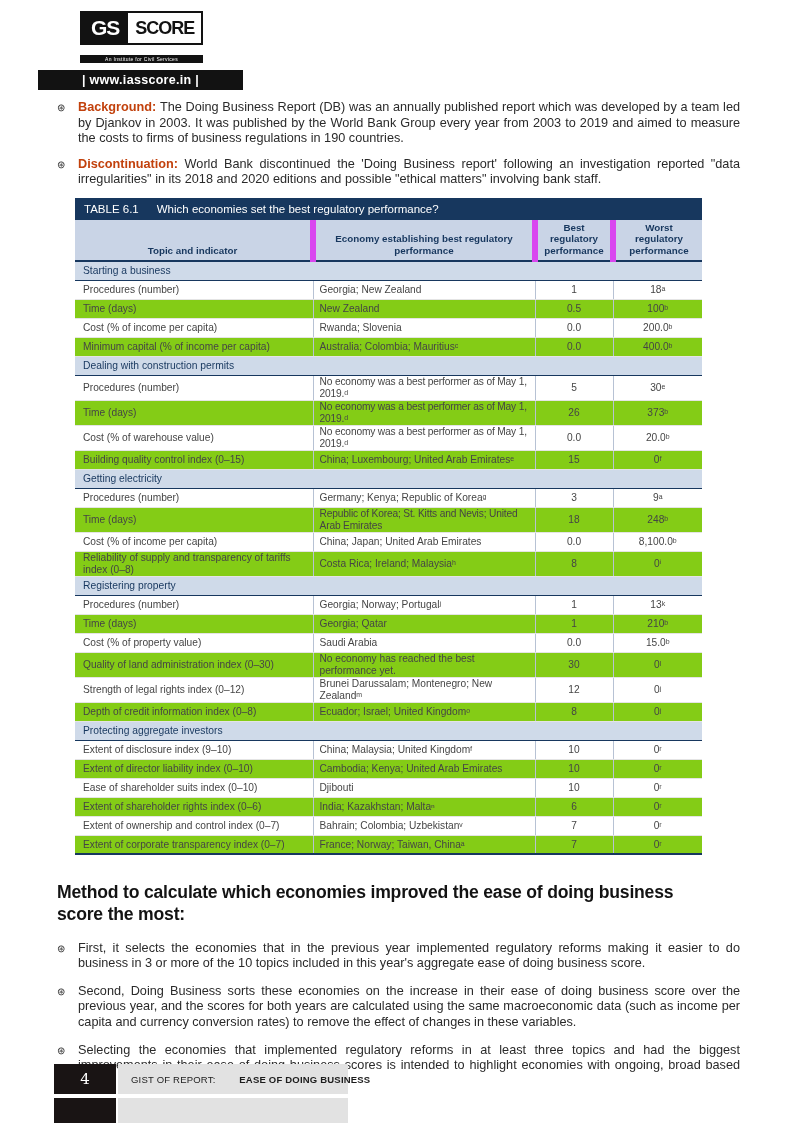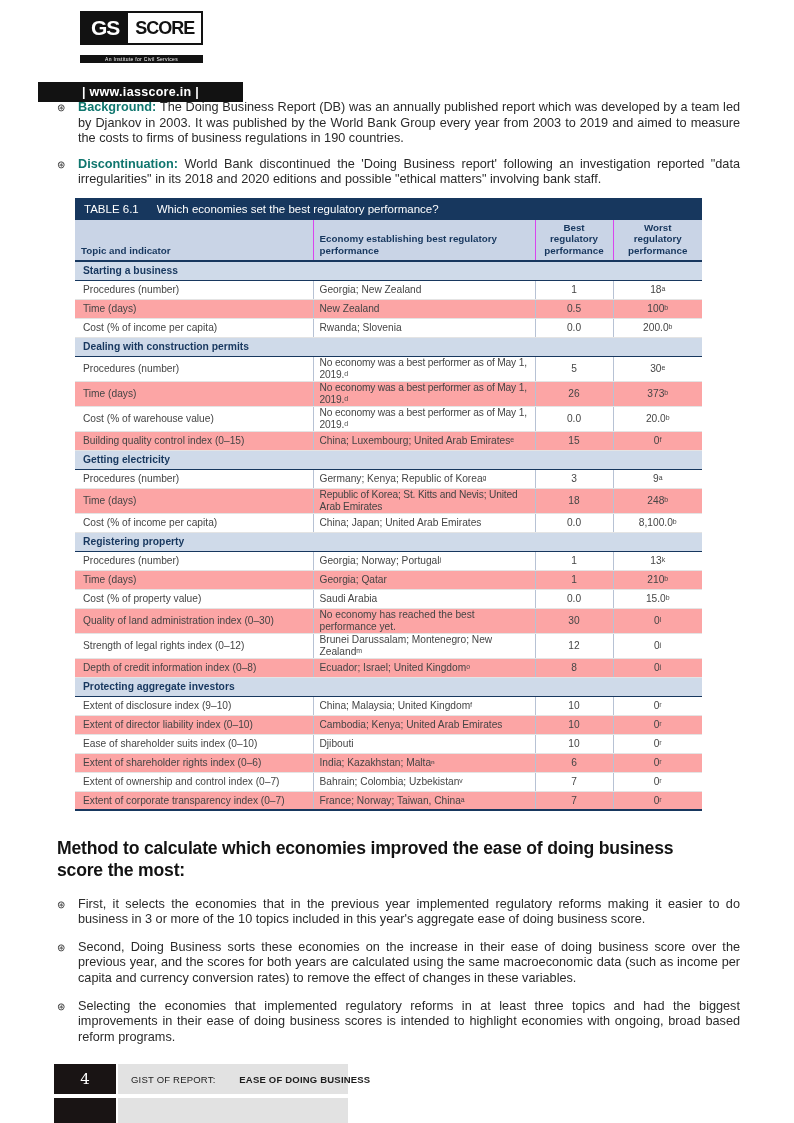--- a/index.html
+++ b/index.html
@@ -12,56 +12,56 @@
   
   .logo-box { position:absolute; left:80px; top:11px; width:123px; height:34px;
     border:2px solid #121212; box-sizing:border-box; display:flex; }
   .logo-gs { width:39%; background:#121212; color:#fff; font-weight:bold; font-size:21px;
     letter-spacing:-1px; display:flex; align-items:center; justify-content:center; }
   .logo-score { width:61%; background:#fff; color:#121212; font-weight:bold; font-size:18px;
     letter-spacing:-1px; display:flex; align-items:center; justify-content:center; }
   .logo-tagline { position:absolute; left:80px; top:55px; width:123px; height:8px;
     background:#121212; color:#fff; font-size:5px; letter-spacing:.3px; white-space:nowrap;
     display:flex; align-items:center; justify-content:center; overflow:hidden; }
-  .website-bar { position:absolute; left:38px; top:82px; width:205px; height:20px;
+  .website-bar { position:absolute; left:38px; top:70px; width:205px; height:20px;
     background:#121212; color:#fff; font-weight:bold; font-size:12.5px;
     display:flex; align-items:center; justify-content:center; letter-spacing:.3px; }
 
   
   .content { position:absolute; left:57px; top:100px; width:683px; }
   .bullets { display:flex; flex-direction:column; gap:10px; }
   .bullet { display:flex; }
   .bullet-glyph { flex:none; width:21px; font-size:10px; color:#2e2e2e; line-height:15.6px; }
   .bullet-body { flex:1; font-size:12.7px; line-height:15.6px; color:#2a2a2a; text-align:justify; }
-  .bullet-body b { color:#0f766e; }
+  .bullet-body b { color:#c2410c; }
 
   
   .table-wrap { margin:10px 0 0 18px; width:627px; }
   .title-bar { height:22px; background:#17375e; color:#fff; display:flex; align-items:center;
     padding-left:9px; box-sizing:border-box; font-size:11.5px; }
   .title-bar .tag { font-weight:normal; margin-right:18px; }
   table.reg { border-collapse:collapse; width:627px; table-layout:fixed;
     border-bottom:2px solid #17375e; }
   table.reg col.c1 { width:238px; } table.reg col.c2 { width:222px; }
   table.reg col.c3 { width:78px; }  table.reg col.c4 { width:89px; }
   table.reg th { background:#c9d4e6; color:#17375e; font-size:9.8px; font-weight:bold;
     height:30px; vertical-align:bottom; padding:2px 6px 4px 6px; box-sizing:border-box;
     border-bottom:2px solid #17375e; line-height:1.15; }
-  table.reg th.l { text-align:left; }
+  table.reg th.l { text-align:center; }
   table.reg th.c { text-align:center; }
-  table.reg th + th { border-left:1px solid #d946ef; }
-  tr.section td { background:#cfdae9; color:#17375e; font-weight:bold; font-size:10.3px;
+  table.reg th + th { border-left:6px solid #d946ef; }
+  tr.section td { background:#cfdae9; color:#17375e; font-weight:normal; font-size:10.3px;
     padding:3px 0 3px 8px; border-top:1px solid #17375e; border-bottom:1px solid #17375e;
     height:12px; line-height:12px; }
   tr.data td { font-size:10.2px; color:#454545; height:19px; line-height:12px;
     padding:0 6px; box-sizing:border-box; border-bottom:1px solid #e4e4e4; }
   tr.data td:first-child { padding-left:8px; }
   tr.data td + td { border-left:1px solid #b7c2d4; }
   tr.data td.num { text-align:center; }
-  tr.data.odd { background:#fca5a5;border-radius:9px; }
+  tr.data.odd { background:#84cc16;border-radius:9px; }
   td.cond { font-size:9.2px; letter-spacing:-.15px; }
 
   
   .method-heading { margin:26px 0 15px 0; width:640px; font-size:17.6px; font-weight:bold;
     color:#131313; line-height:1.26; letter-spacing:-.2px; }
   .method-bullets { display:flex; flex-direction:column; gap:12px; }
 
   
   .footer-num { position:absolute; left:54px; top:1064px; width:62px; height:30px;
     background:#191414; color:#fff; display:flex; align-items:center; justify-content:center;
@@ -133,20 +133,26 @@
               <td>New Zealand</td>
               <td class="num">0.5</td>
               <td class="num">100ᵇ</td>
             </tr>
             <tr class="data">
               <td>Cost (% of income per capita)</td>
               <td>Rwanda; Slovenia</td>
               <td class="num">0.0</td>
               <td class="num">200.0ᵇ</td>
             </tr>
+            <tr class="data odd">
+              <td>Minimum capital (% of income per capita)</td>
+              <td>Australia; Colombia; Mauritiusᶜ</td>
+              <td class="num">0.0</td>
+              <td class="num">400.0ᵇ</td>
+            </tr>
             <tr class="section">
               <td colspan="4">Dealing with construction permits</td>
             </tr>
             <tr class="data">
               <td>Procedures (number)</td>
               <td class="cond">No economy was a best performer as of May 1, 2019.ᵈ</td>
               <td class="num">5</td>
               <td class="num">30ᵉ</td>
             </tr>
             <tr class="data odd">
@@ -181,20 +187,26 @@
               <td class="cond">Republic of Korea; St. Kitts and Nevis; United Arab Emirates</td>
               <td class="num">18</td>
               <td class="num">248ᵇ</td>
             </tr>
             <tr class="data">
               <td>Cost (% of income per capita)</td>
               <td>China; Japan; United Arab Emirates</td>
               <td class="num">0.0</td>
               <td class="num">8,100.0ᵇ</td>
             </tr>
+            <tr class="data odd">
+              <td>Reliability of supply and transparency of tariffs index (0–8)</td>
+              <td>Costa Rica; Ireland; Malaysiaʰ</td>
+              <td class="num">8</td>
+              <td class="num">0ⁱ</td>
+            </tr>
             <tr class="section">
               <td colspan="4">Registering property</td>
             </tr>
             <tr class="data">
               <td>Procedures (number)</td>
               <td>Georgia; Norway; Portugalʲ</td>
               <td class="num">1</td>
               <td class="num">13ᵏ</td>
             </tr>
             <tr class="data odd">

